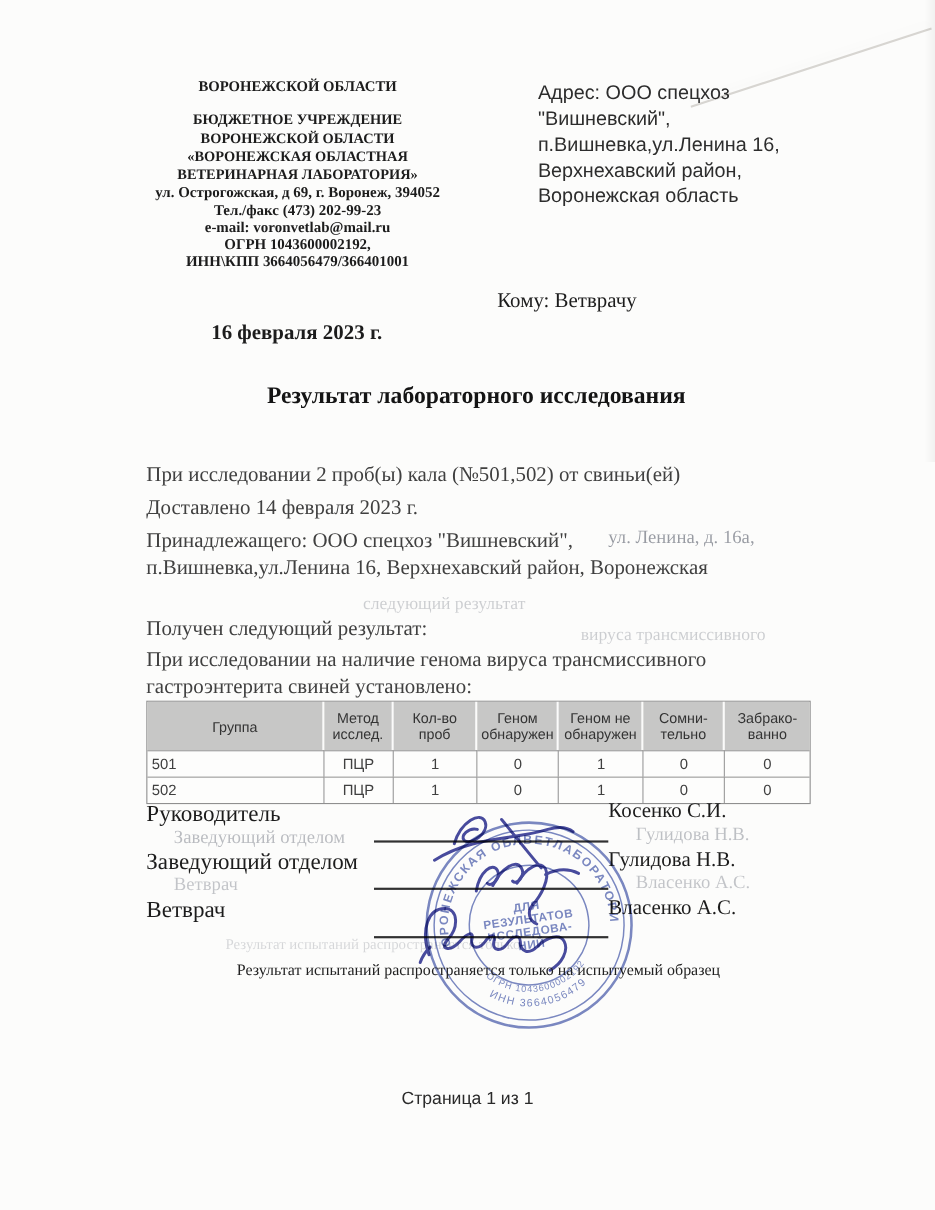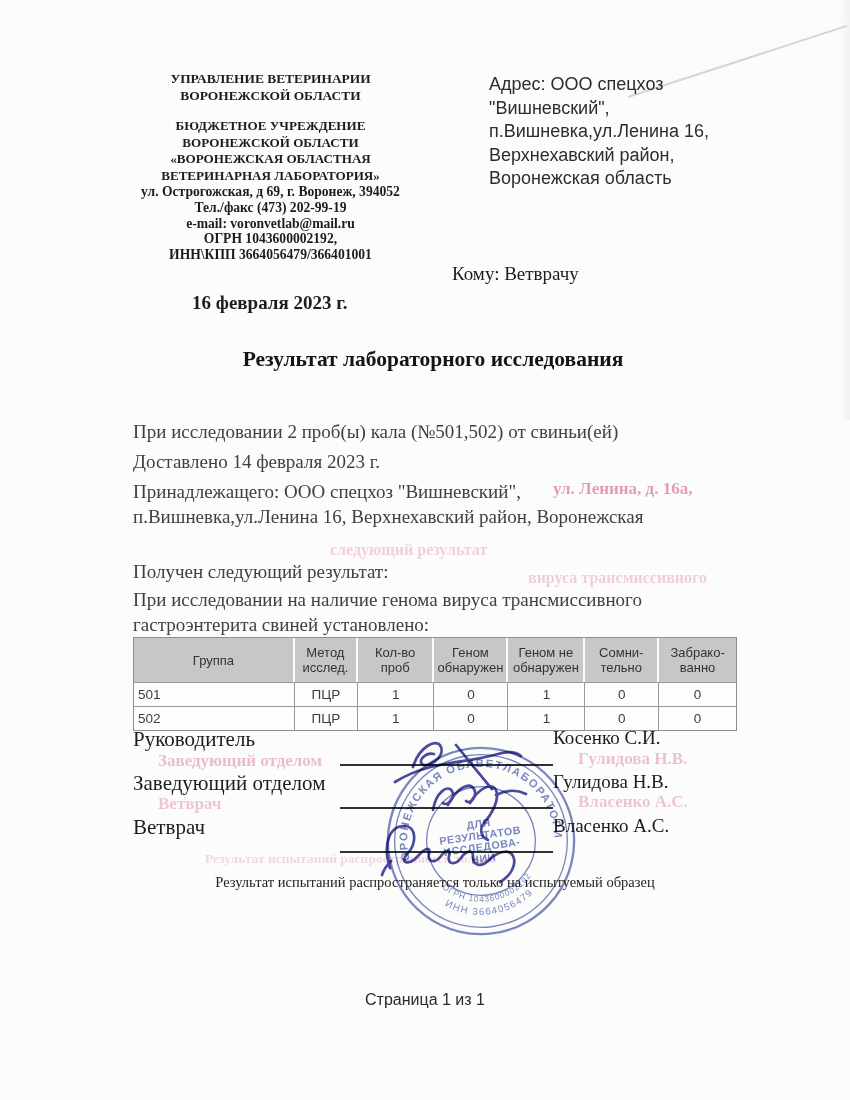--- a/index.html
+++ b/index.html
@@ -46,21 +46,21 @@
   
   .sig-label{left:133px;font-size:21px;}
   .sig-name{left:553px;font-size:19px;}
   .sig-line{left:340px;width:213px;height:2px;background:#313131;}
 
   .footnote{left:133px;top:874px;width:604px;text-align:center;font-size:14.5px;color:#222;}
   .footer{left:0;top:991px;width:850px;text-align:center;font-family:"Liberation Sans",sans-serif;
           font-size:16px;color:#2a2a2a;}
 
   
-  .ghost{position:absolute;color:#be185d;filter:blur(.7px);font-family:"Liberation Serif",serif;font-weight:bold;}
+  .ghost{position:absolute;color:#0f172a;filter:blur(.7px);font-family:"Liberation Serif",serif;}
   .g1{left:553px;top:479px;font-size:17px;opacity:.42;}
   .g2{left:330px;top:541px;font-size:16px;opacity:.20;}
   .g3{left:528px;top:569px;font-size:16px;opacity:.20;}
   .g4{left:158px;top:751px;font-size:17px;opacity:.28;}
   .g5{left:578px;top:749px;font-size:17px;opacity:.26;}
   .g6{left:158px;top:794px;font-size:17px;opacity:.24;}
   .g7{left:578px;top:792px;font-size:17px;opacity:.24;}
   .g8{left:205px;top:851px;font-size:13.5px;opacity:.16;}
 
   .stamp{left:384px;top:744px;width:194px;height:194px;transform:rotate(-8deg);
@@ -69,29 +69,28 @@
 </style>
 </head>
 <body>
 
 <div class="page">
 
   <div class="page-edge"></div>
   <div class="right-shade"></div>
 
   <div class="abs org">
-    <div class="l-cap">УПРАВЛЕНИЕ ВЕТЕРИНАРИИ</div>
     <div class="l-cap">ВОРОНЕЖСКОЙ ОБЛАСТИ</div>
     <div class="gap"></div>
     <div class="l-cap2">БЮДЖЕТНОЕ УЧРЕЖДЕНИЕ</div>
     <div class="l-cap2">ВОРОНЕЖСКОЙ ОБЛАСТИ</div>
     <div class="l-cap2">«ВОРОНЕЖСКАЯ ОБЛАСТНАЯ</div>
     <div class="l-cap2">ВЕТЕРИНАРНАЯ ЛАБОРАТОРИЯ»</div>
     <div class="l-sm">ул. Острогожская, д 69, г. Воронеж, 394052</div>
-    <div class="l-sm">Тел./факс  (473) 202-99-19</div>
+    <div class="l-sm">Тел./факс  (473) 202-99-23</div>
     <div class="l-sm">e-mail:  voronvetlab@mail.ru</div>
     <div class="l-sm">ОГРН 1043600002192,</div>
     <div class="l-sm">ИНН\КПП 3664056479/366401001</div>
   </div>
 
   <div class="abs addr">
     <div>Адрес: ООО спецхоз</div>
     <div>"Вишневский",</div>
     <div>п.Вишневка,ул.Ленина 16,</div>
     <div>Верхнехавский район,</div>

